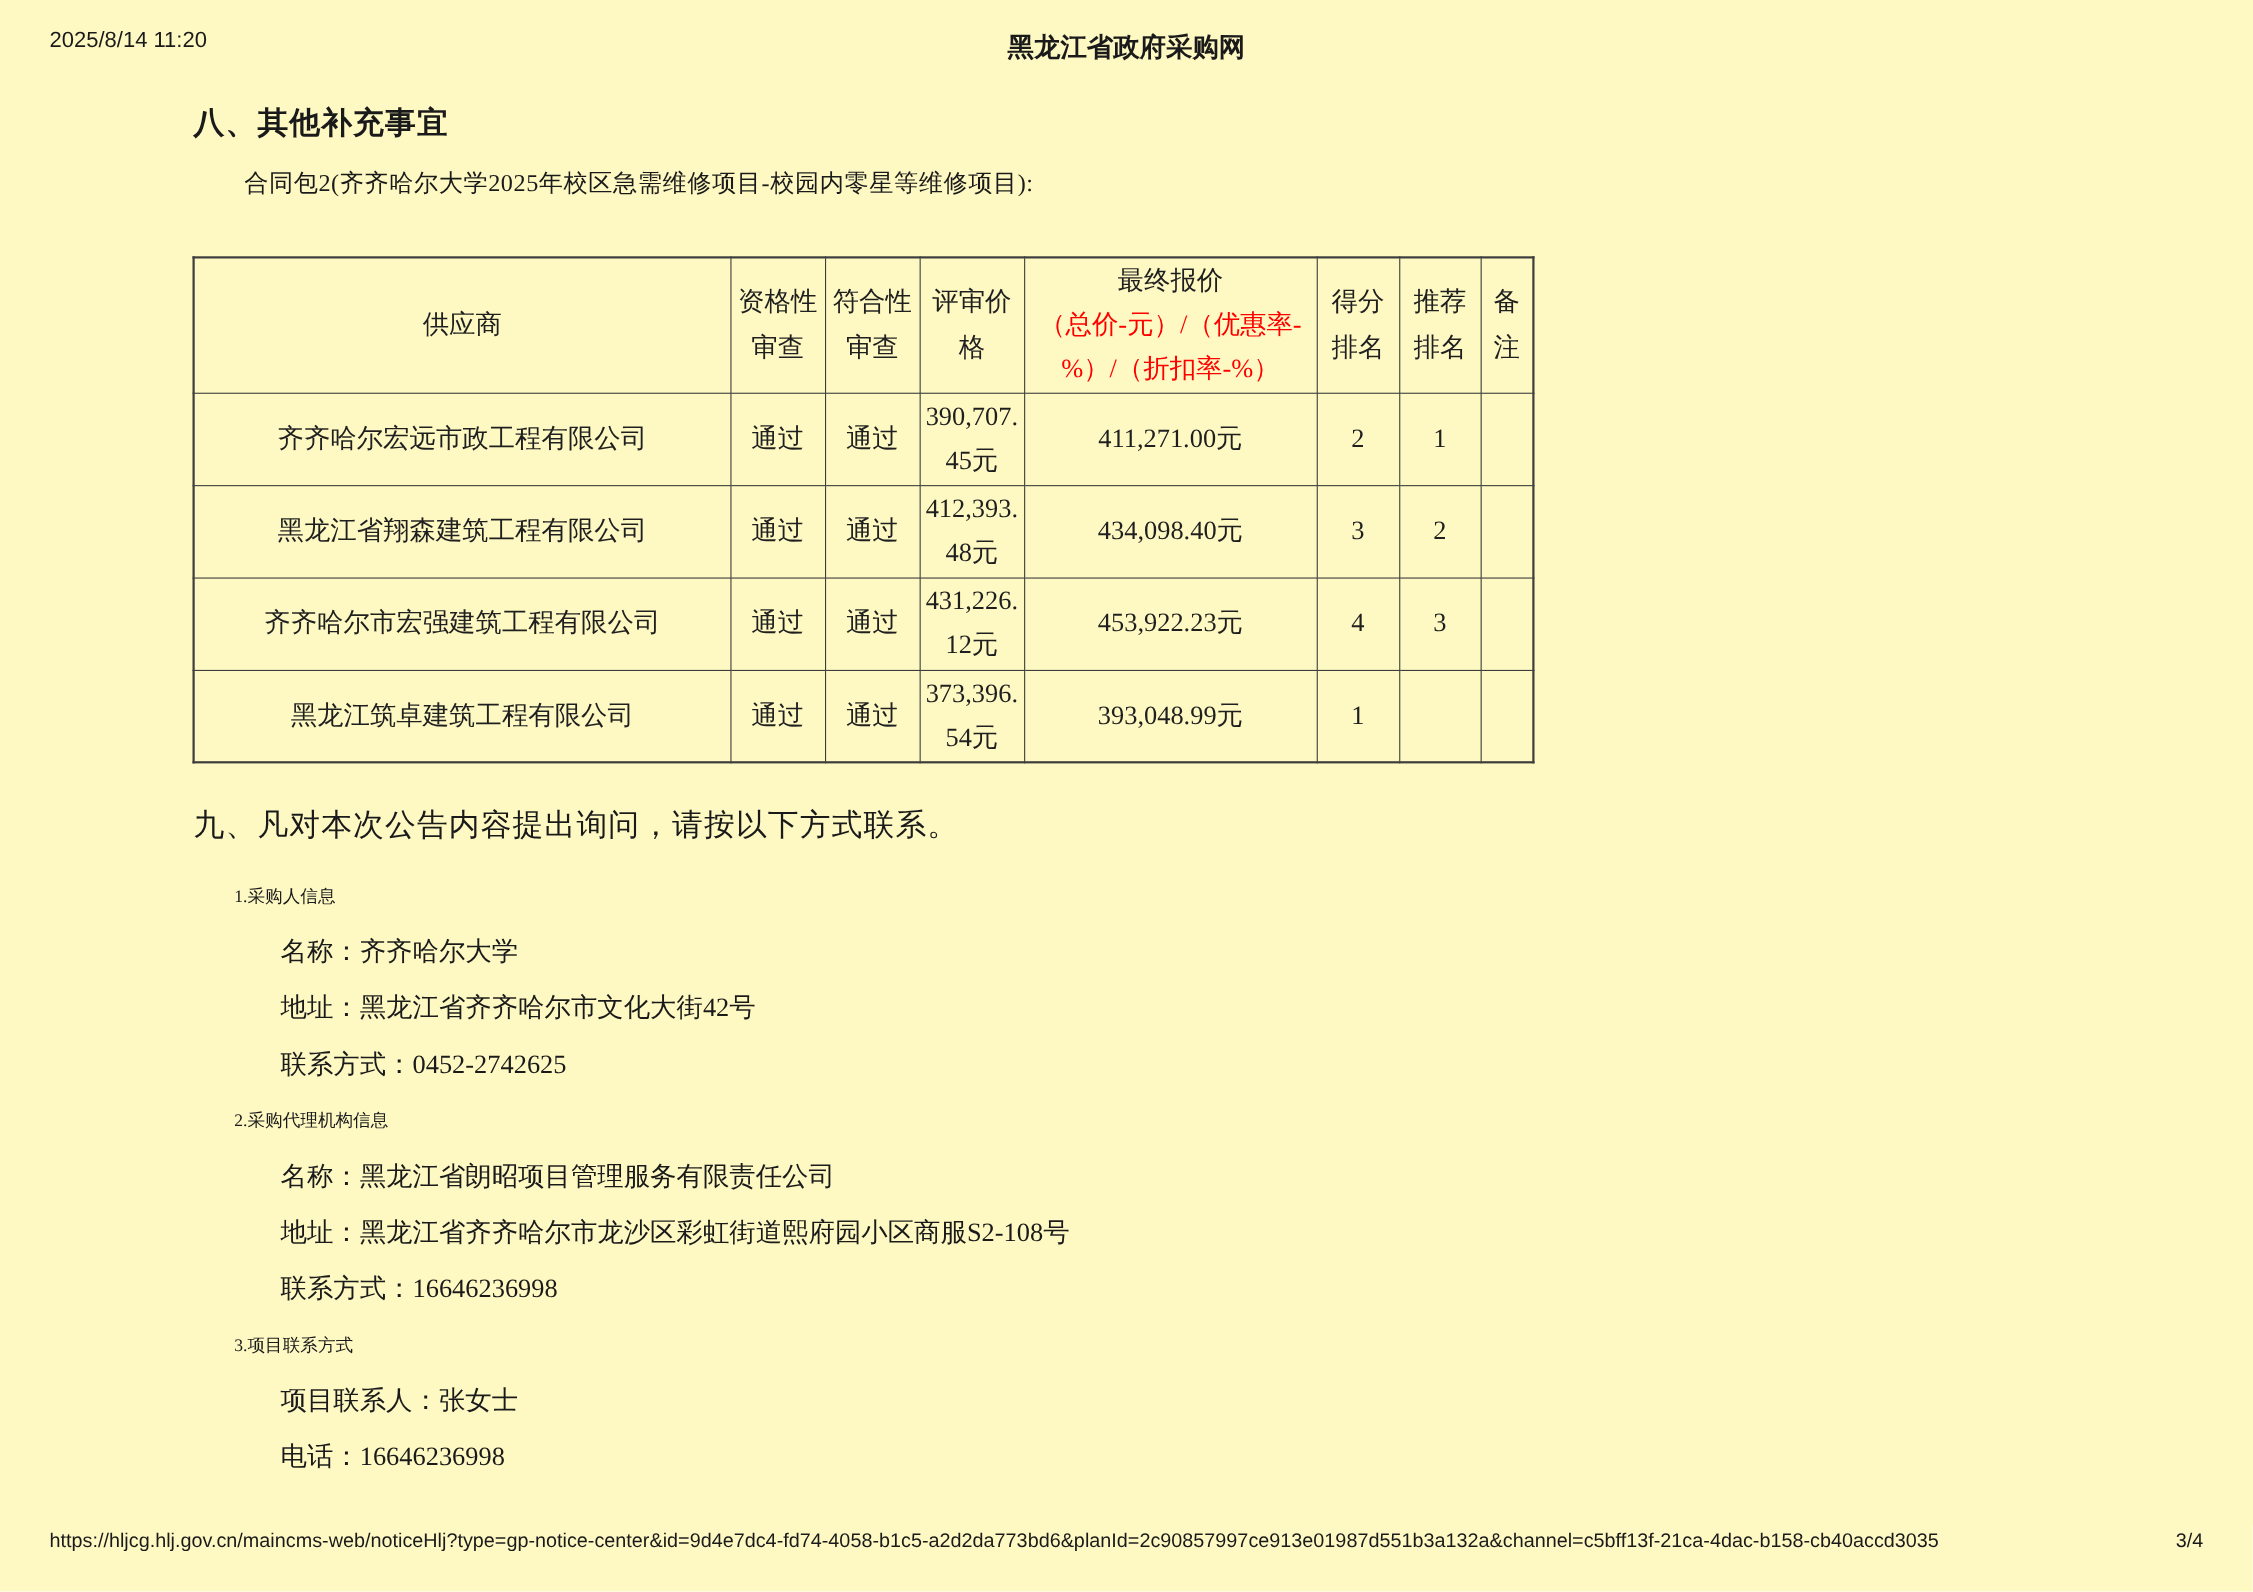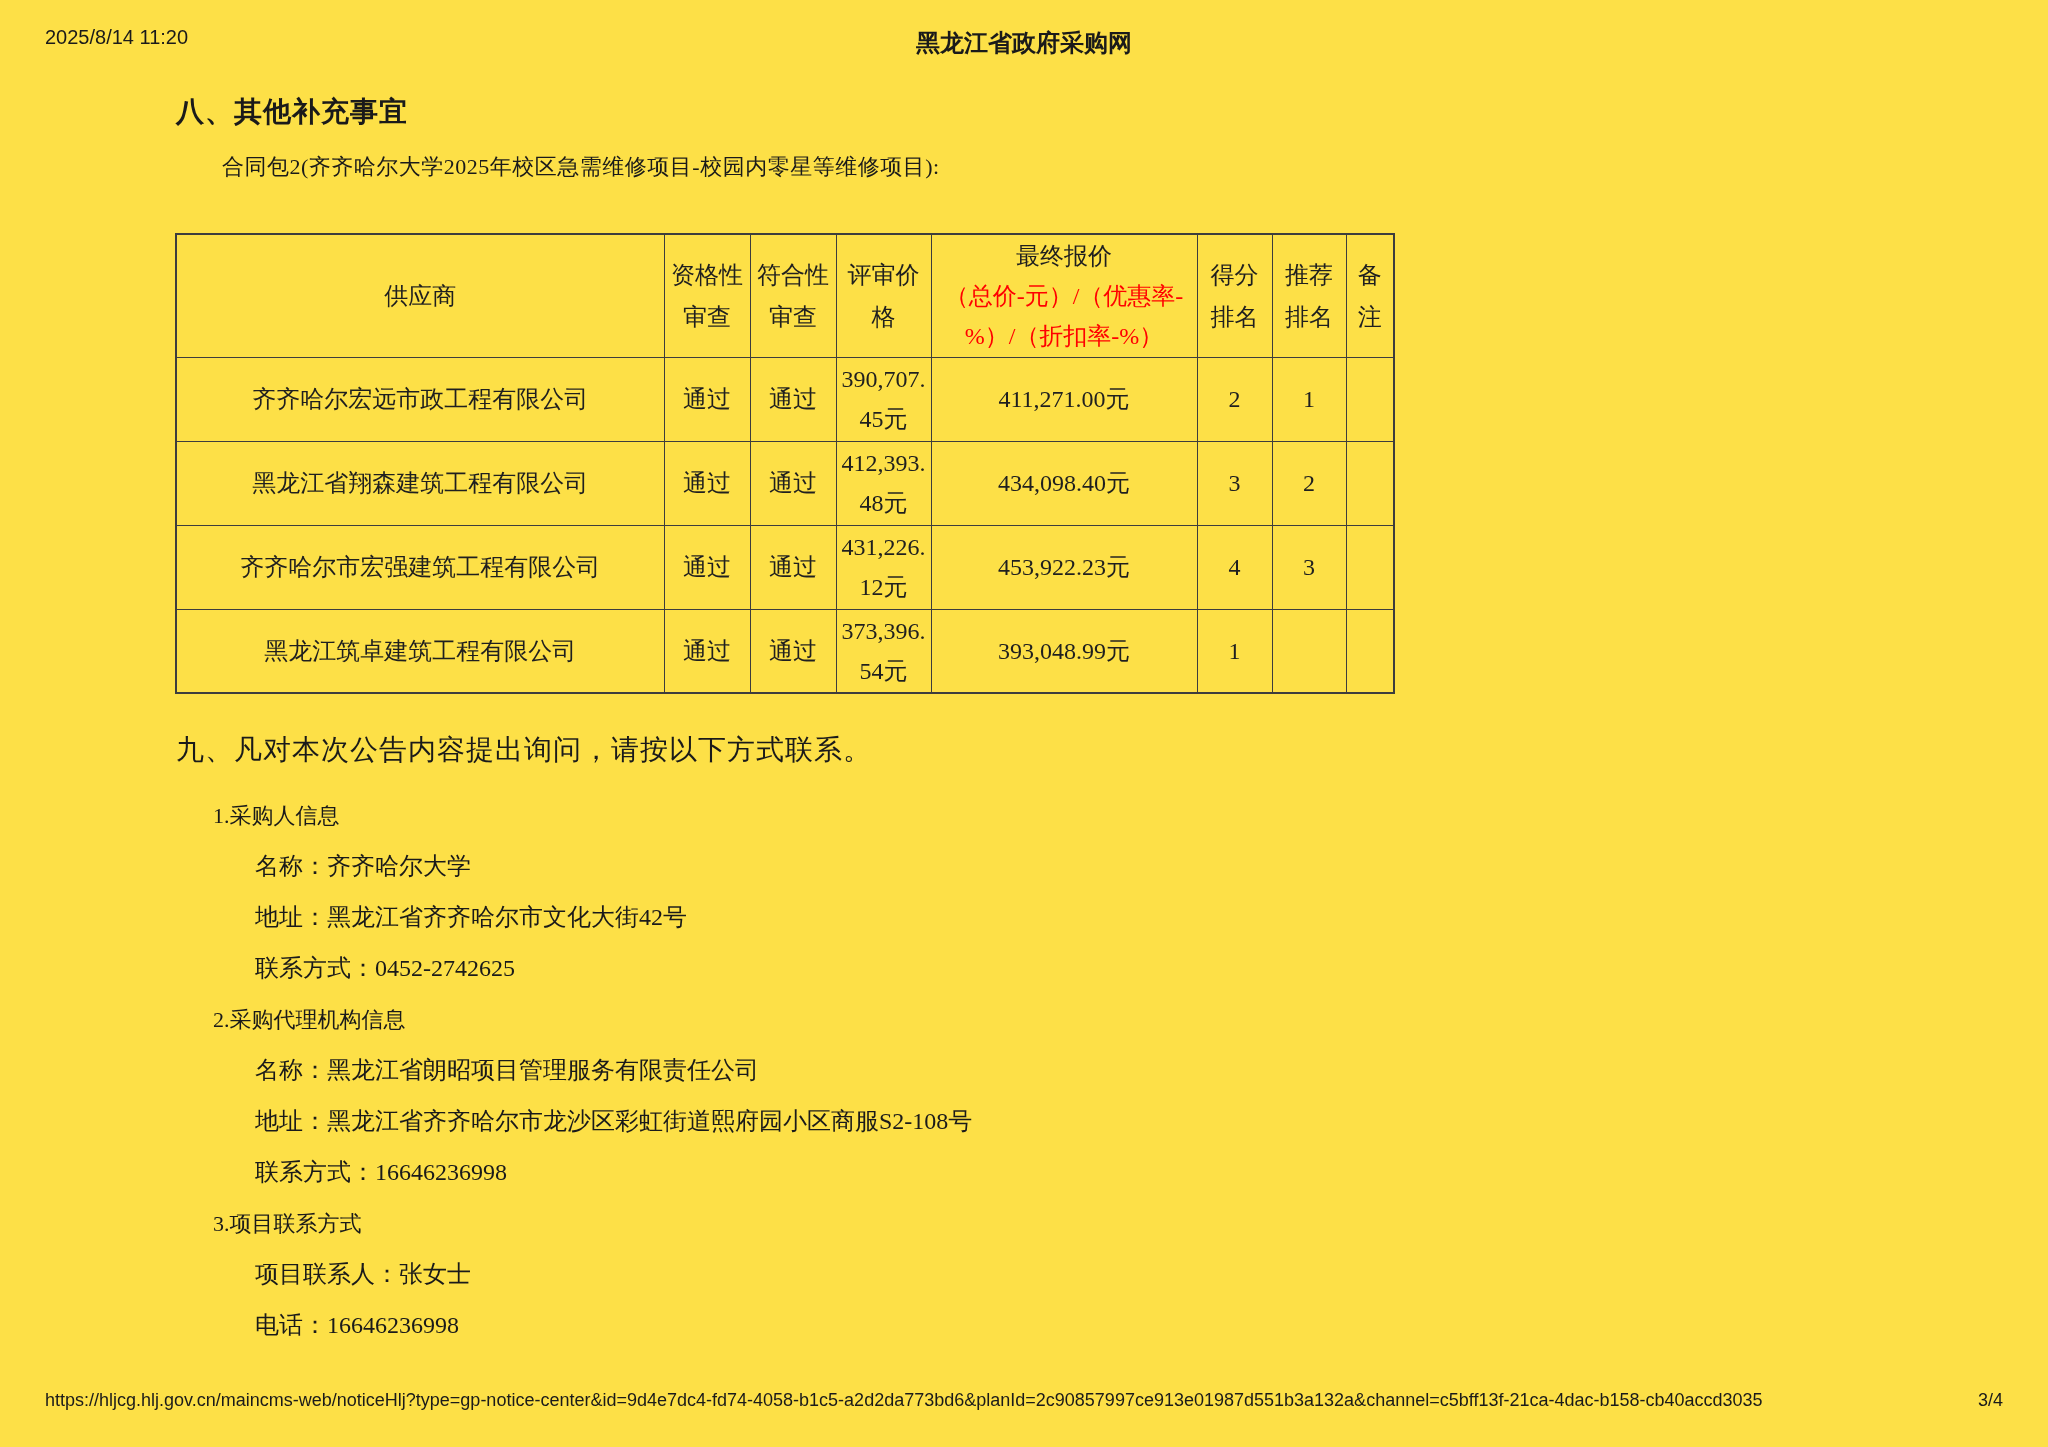--- a/index.html
+++ b/index.html
@@ -1,20 +1,20 @@
 <!DOCTYPE html>
 <html><head>
 <meta charset="utf-8">
 <style>
   html, body { margin: 0; padding: 0; background: #ffffff; }
   .page {
     position: relative;
     width: 2048px;
     height: 1447px;
-    background: #fde047;
+    background: #fef9c3;
     font-family: "Liberation Serif", "DejaVu Serif", serif;
     color: #1a1a1a;
     overflow: hidden;
   }
   
   .print-timestamp {
     position: absolute; left: 45px; top: 26px;
     font-family: "Liberation Sans", "DejaVu Sans", sans-serif;
     font-size: 20px; color: #1a1a1a; white-space: nowrap;
   }
@@ -59,21 +59,21 @@
   .bid-table tbody td { line-height: 40px; }
   .final-offer-title { display: block; color: #1f1f1f; }
   .final-offer-subtitle { display: block; color: #ff0000; }
   td.price-cell { word-break: break-all; }
   
   .contact-block {
     position: absolute; left: 175px; top: 790px;
     font-size: 24px; color: #1a1a1a;
   }
   .contact-block .num-label {
-    margin-left: 38px; line-height: 51px; font-size: 22px; white-space: nowrap;
+    margin-left: 38px; line-height: 51px; font-size: 16px; white-space: nowrap;
   }
   .contact-block .detail-line {
     margin-left: 80px; line-height: 51px; font-size: 24px; white-space: nowrap;
   }
   
   .print-footer {
     position: absolute; left: 45px; top: 1390px; width: 1958px;
     display: flex; justify-content: space-between; align-items: flex-start;
     font-family: "Liberation Sans", "DejaVu Sans", sans-serif;
     font-size: 18px; color: #1a1a1a;

